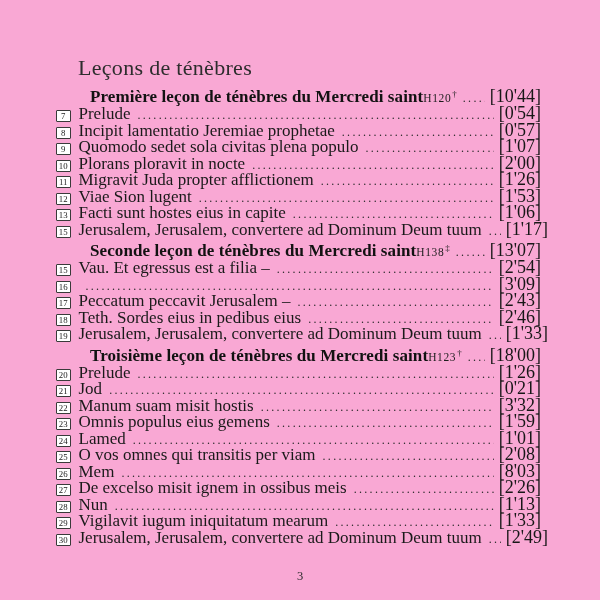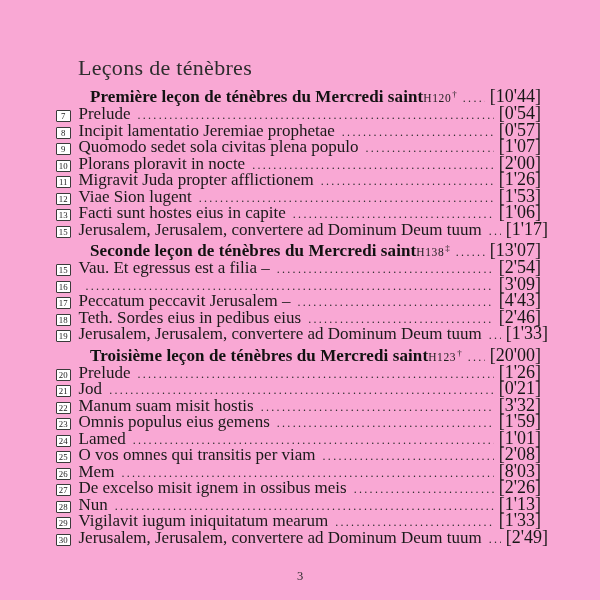--- a/index.html
+++ b/index.html
@@ -188,40 +188,40 @@
       </div>
       <div class="track-row">
         <span class="num-box">16</span>
         <span class="leader"></span>
         <span class="duration">[3'09]</span>
       </div>
       <div class="track-row">
         <span class="num-box">17</span>
         <span class="track-title">Peccatum peccavit Jerusalem –</span>
         <span class="leader"></span>
-        <span class="duration">[4'43]</span>
+        <span class="duration">[2'43]</span>
       </div>
       <div class="track-row">
         <span class="num-box">18</span>
         <span class="track-title">Teth. Sordes eius in pedibus eius</span>
         <span class="leader"></span>
         <span class="duration">[2'46]</span>
       </div>
       <div class="track-row">
         <span class="num-box">19</span>
         <span class="track-title">Jerusalem, Jerusalem, convertere ad Dominum Deum tuum</span>
         <span class="leader"></span>
         <span class="duration">[1'33]</span>
       </div>
       <div class="section-header">
         <span class="section-heading">Troisième leçon de ténèbres du Mercredi saint</span>
         <span class="catalog">H123</span>
         <sup class="marker">†</sup>
         <span class="leader"></span>
-        <span class="duration">[20'00]</span>
+        <span class="duration">[18'00]</span>
       </div>
       <div class="track-row">
         <span class="num-box">20</span>
         <span class="track-title">Prelude</span>
         <span class="leader"></span>
         <span class="duration">[1'26]</span>
       </div>
       <div class="track-row">
         <span class="num-box">21</span>
         <span class="track-title">Jod</span>

